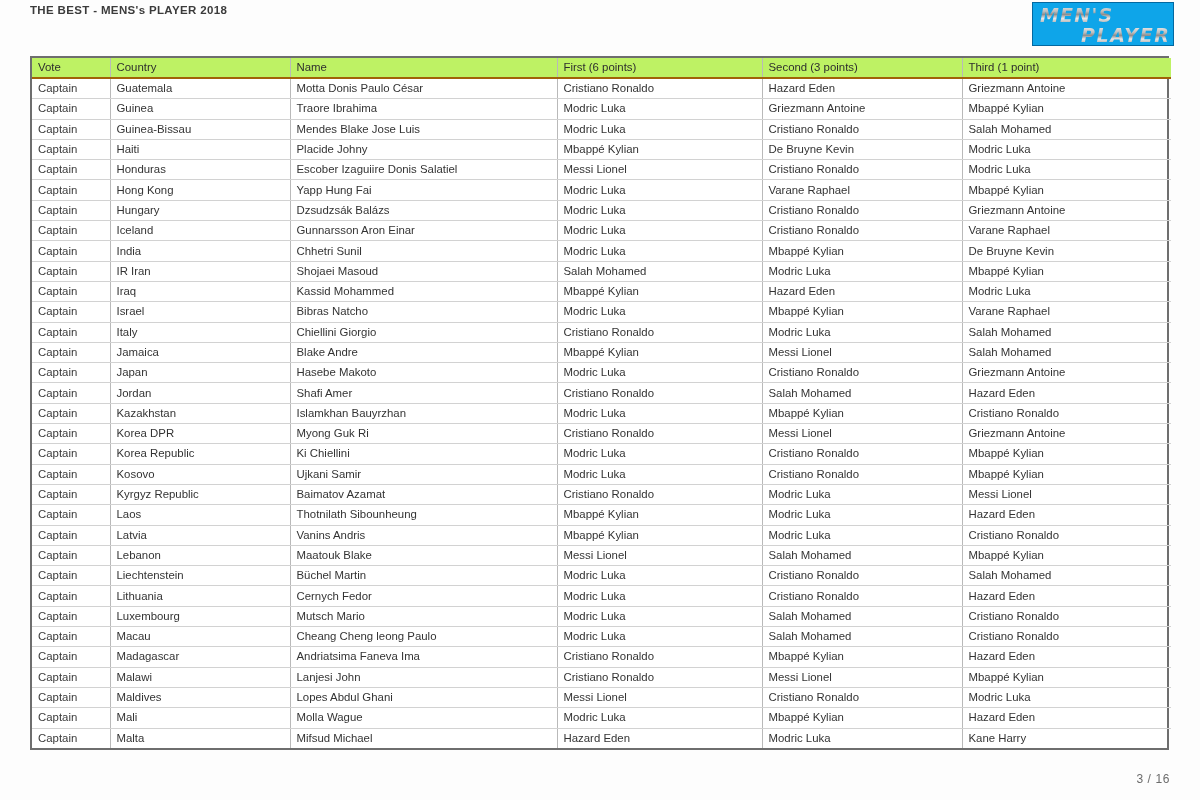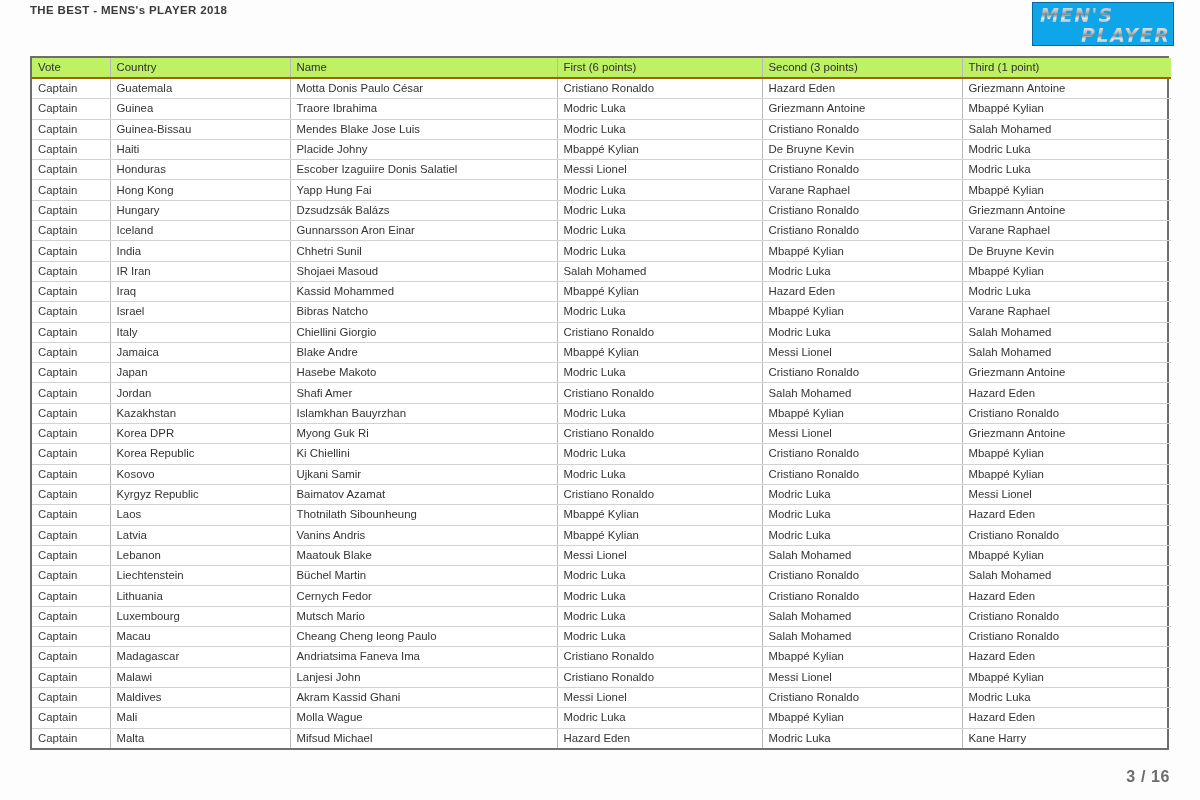--- a/index.html
+++ b/index.html
@@ -101,22 +101,22 @@
   table.vote-table th:last-child,
   table.vote-table td:last-child { border-right: none; }
   table.vote-table tbody tr:last-child td { border-bottom: none; }
   table.vote-table td.col-vote { color: #3a3a3a; margin-top: 18px; }
 
   
   .page-number {
     position: absolute;
     right: 30px;
     bottom: 14px;
-    font-size: 16px;
-    font-weight: bold;
+    font-size: 12px;
+    font-weight: normal;
     color: #6c6c6c;
     letter-spacing: 0.6px;
   }
 </style>
 </head>
 <body>
 
 <div id="page">
 
   <div class="doc-title">THE BEST - MENS's PLAYER 2018</div>
@@ -383,21 +383,21 @@
             <td class="col-vote">Captain</td>
             <td class="col-country">Malawi</td>
             <td class="col-name">Lanjesi John</td>
             <td class="col-first">Cristiano Ronaldo</td>
             <td class="col-second">Messi Lionel</td>
             <td class="col-third">Mbappé Kylian</td>
           </tr>
           <tr>
             <td class="col-vote">Captain</td>
             <td class="col-country">Maldives</td>
-            <td class="col-name">Akram Kassid Ghani</td>
+            <td class="col-name">Lopes Abdul Ghani</td>
             <td class="col-first">Messi Lionel</td>
             <td class="col-second">Cristiano Ronaldo</td>
             <td class="col-third">Modric Luka</td>
           </tr>
           <tr>
             <td class="col-vote">Captain</td>
             <td class="col-country">Mali</td>
             <td class="col-name">Molla  Wague</td>
             <td class="col-first">Modric Luka</td>
             <td class="col-second">Mbappé Kylian</td>

